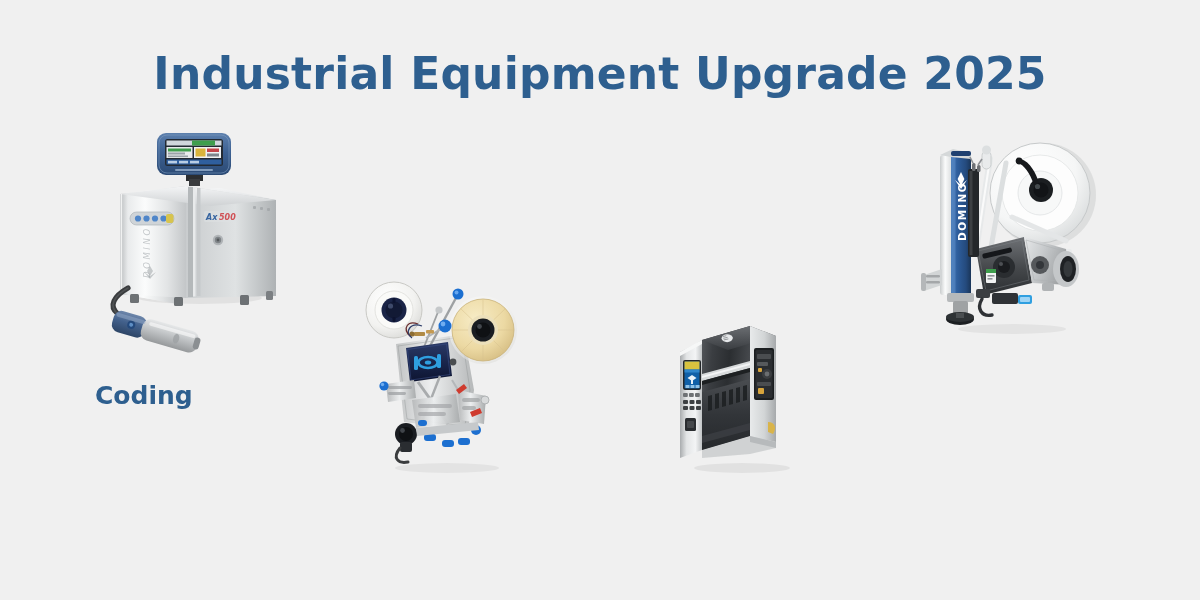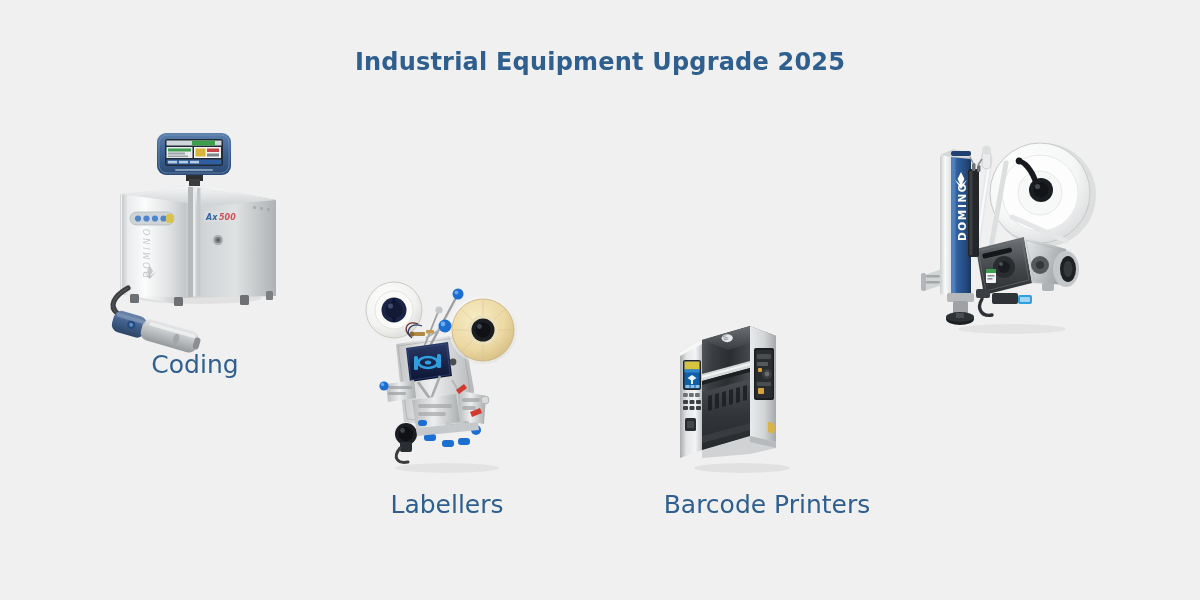--- a/index.html
+++ b/index.html
@@ -24,39 +24,39 @@
   }
 
   
   #page-title {
     position: absolute;
     left: 0;
     top: 48px;
     width: 1200px;
     text-align: center;
     font-family: "DejaVu Sans", sans-serif;
-    font-size: 24px;
+    font-size: 44px;
     font-weight: bold;
     color: #2e5f8f;
     letter-spacing: 0.2px;
   }
 
   .product-figure {
     position: absolute;
   }
 
   .product-label {
     position: absolute;
-    text-align: center;
     font-family: "DejaVu Sans", sans-serif;
     font-size: 25px;
-    font-weight: normal;
+    font-weight: bold;
     color: #2e5f8f;
     white-space: nowrap;
     line-height: 1;
+    margin-top: 31px;
   }
 
   
   #fig-coding      { left: 100px; top: 128px;  width: 200px; height: 215px; font-style: italic; }
   #lbl-coding      { left: 95px;  top: 352px;  width: 200px; }
 
   #fig-labellers   { left: 352px; top: 272px;  width: 190px; height: 205px; }
   #lbl-labellers   { left: 357px; top: 492px;  width: 180px; }
 
   #fig-barcode     { left: 672px; top: 318px;  width: 140px; height: 160px; }
@@ -326,21 +326,20 @@
       <rect x="90" y="168" width="12" height="7" rx="3" fill="#1c6fd0"></rect>
       <rect x="106" y="166" width="12" height="7" rx="3" fill="#1c6fd0"></rect>
       <circle cx="124" cy="158" r="5" fill="#1c6fd0"></circle>
       <rect x="66" y="148" width="9" height="6" rx="3" fill="#1c6fd0"></rect>
 
       <path d="M64 156 L126 150 L127 158 L65 164 Z" fill="#c6c9cb"></path>
 
       <path d="M48 176 C 40 186, 46 192, 56 190" fill="none" stroke="#3a3c3e" stroke-width="3" stroke-linecap="round"></path>
     </svg>
   </div>
-  <div class="product-label" id="lbl-labellers">Labellers</div>
 
   <div class="product-figure" id="fig-barcode">
     <svg width="140" height="160" viewBox="0 0 140 160">
       <defs>
         <linearGradient id="shellL" x1="0" y1="0" x2="1" y2="0">
           <stop offset="0%" stop-color="#a9acae"></stop>
           <stop offset="30%" stop-color="#e3e5e6"></stop>
           <stop offset="70%" stop-color="#f3f4f5"></stop>
           <stop offset="100%" stop-color="#c1c4c6"></stop>
         </linearGradient>
@@ -436,21 +435,20 @@
       <rect x="86" y="70" width="6" height="6" rx="1" fill="#d7a43c"></rect>
       <rect x="86" y="50" width="4" height="4" rx="1" fill="#d7a43c"></rect>
 
       <path d="M96 104 C 103 104, 105 110, 101 116 L96 114 Z" fill="#d9b44a"></path>
 
       <path d="M78 118 L104 124 L104 130 L78 124 Z" fill="#b8bbbd"></path>
 
       <path d="M30 132 L78 118 L104 124 L104 130 L78 136 L30 140 Z" fill="#b6b9bb" opacity="0.55"></path>
     </svg>
   </div>
-  <div class="product-label" id="lbl-barcode">Barcode Printers</div>
 
   <div class="product-figure" id="fig-printapply">
     <svg width="180" height="203" viewBox="0 0 180 203">
       <defs>
         <linearGradient id="colBlue" x1="0" y1="0" x2="1" y2="0">
           <stop offset="0%" stop-color="#4d7fbb"></stop>
           <stop offset="30%" stop-color="#2f5f9e"></stop>
           <stop offset="75%" stop-color="#244a7d"></stop>
           <stop offset="100%" stop-color="#1a3558"></stop>
         </linearGradient>

